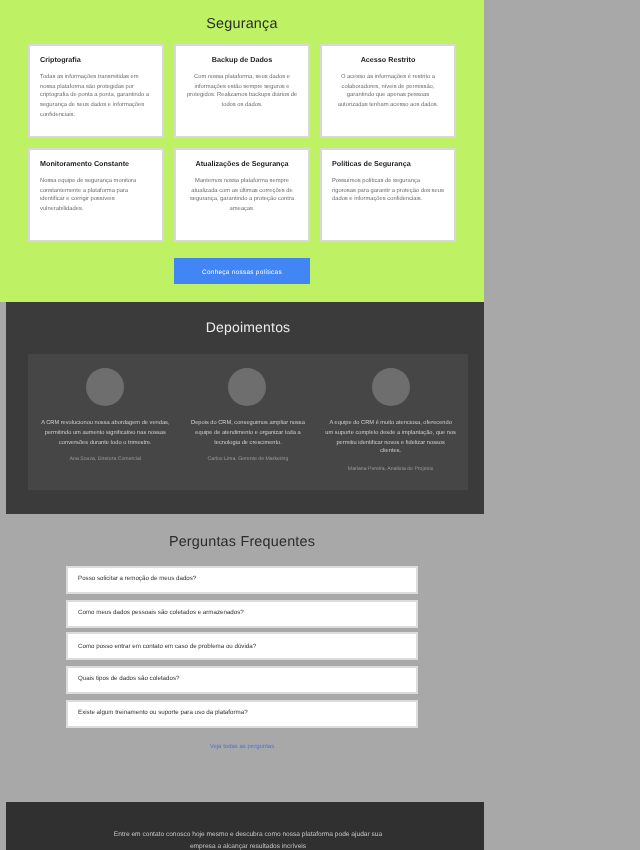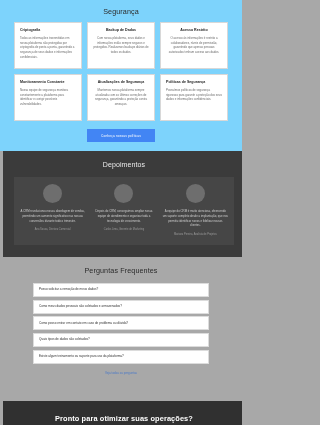--- a/index.html
+++ b/index.html
@@ -21,21 +21,21 @@
   .section-title {
     text-align: center;
     font-size: 7.2px;
     font-weight: 400;
     color: #2b2b2b;
     letter-spacing: .1px;
   }
 
   
   .sec-security {
-    background: #7dd3fc;
+    background: #bef264;
     padding: 7px 0 9px 0;
   }
   .sec-security .section-title { margin-bottom: 6px; }
 
   .card-grid {
     display: grid;
     grid-template-columns: repeat(3, 1fr);
     gap: 5px;
     padding: 0 14px;
   }
@@ -252,16 +252,15 @@
     <div class="faq-item">Quais tipos de dados são coletados?</div>
     <div class="faq-item">Existe algum treinamento ou suporte para uso da plataforma?</div>
   </div>
 
   <div class="faq-link-wrap">
     <a class="faq-link" href="#">Veja todas as perguntas</a>
   </div>
 </section>
 
 <section class="section sec-cta">
-  <h2 class="cta-title">Pronto para otimizar suas operações?</h2>
   <p class="cta-text">Entre em contato conosco hoje mesmo e descubra como nossa plataforma pode ajudar sua empresa a alcançar resultados incríveis</p>
 
 </section>
 
 </body></html>

